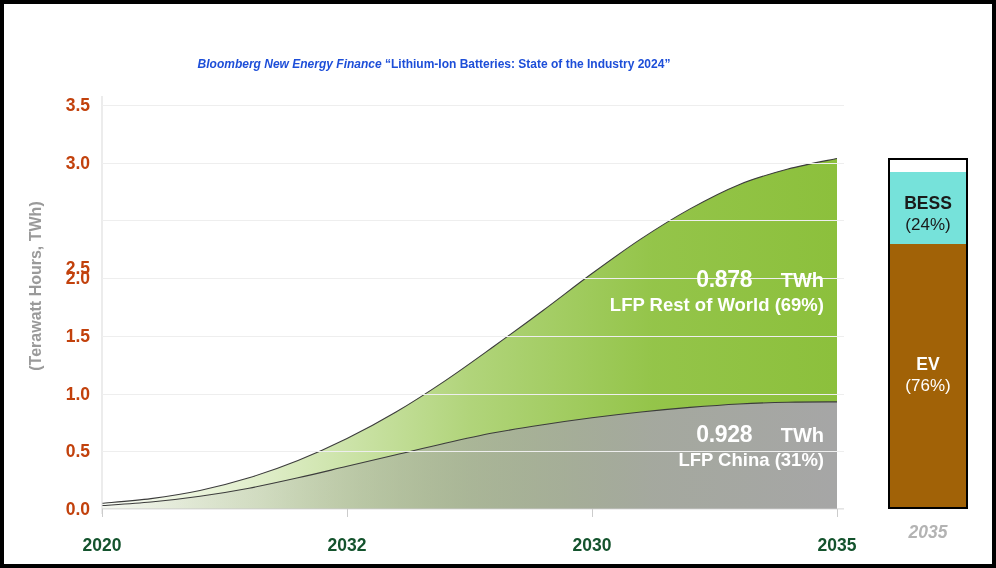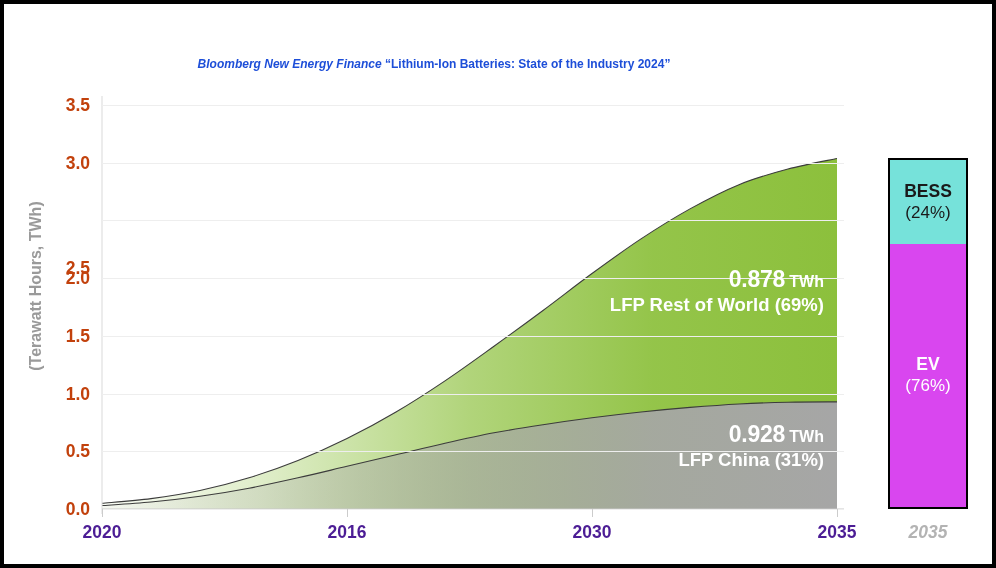--- a/index.html
+++ b/index.html
@@ -99,24 +99,24 @@
     background: #eeeeee;
   }
   #chart-svg {
     position: absolute;
     left: 0;
     top: 0;
   }
 
   .xtick-label {
     position: absolute;
-    top: 518px;
+    top: 531px;
     font-size: 17.5px;
     font-weight: bold;
-    color: #4c1d95;
+    color: #14532d;
     transform: translateX(-50%);
     white-space: nowrap;
   }
   .xtick-mark {
     position: absolute;
     top: 505px;
     width: 1px;
     height: 8px;
     background: #cccccc;
   }
@@ -126,42 +126,43 @@
     text-align: right;
     color: #ffffff;
     white-space: nowrap;
   }
   .area-label .big {
     font-size: 23px;
     font-weight: bold;
     letter-spacing: -0.3px;
   }
   .area-label .unit {
-    font-size: 16px;
-    font-weight: bold;
+    font-size: 20px;
+    font-weight: bold;
+    margin-left: 24px;
   }
   .area-label .sub {
     display: block;
     font-size: 18.5px;
     margin-top: 1px;
     font-weight: bold;
   }
 
   #bar {
     position: absolute;
     left: 884px;
     top: 159px;
     width: 80px;
     height: 348px;
     border: 2px solid #000000;
     box-sizing: border-box;
   }
   #bar-bess {
     position: absolute;
-    left: 0; top: 0;
+    left: 0; top: 12px;
     width: 100%;
     height: 23.9%;
     background: #76E2DA;
     box-sizing: border-box;
     display: flex;
     flex-direction: column;
     align-items: center;
     justify-content: center;
     color: #1a1a1a;
   }
@@ -260,34 +261,34 @@
 
   <div class="area-label" id="label-china" style="left:520px; top:417px; width:300px;">
     <span class="big">0.928</span>
     <span class="unit">TWh</span>
     <span class="sub">LFP China (31%)</span>
   </div>
 
   <div id="xticks">
       <div class="xtick-label" style="left: 98px;">2020</div>
       <div class="xtick-mark" style="left: 98px;"></div>
-      <div class="xtick-label" style="left: 343px;">2016</div>
+      <div class="xtick-label" style="left: 343px;">2032</div>
       <div class="xtick-mark" style="left: 343px;"></div>
       <div class="xtick-label" style="left: 588px;">2030</div>
       <div class="xtick-mark" style="left: 588px;"></div>
       <div class="xtick-label" style="left: 833px;">2035</div>
       <div class="xtick-mark" style="left: 833px;"></div>
     </div>
 
   <div id="bar" style="top: 154.443px; height: 350.557px;">
     <div id="bar-bess" style="height: 24%; background: rgb(118, 226, 218);">
       <span class="seg-name">BESS</span>
       <span class="seg-pct">(24%)</span>
     </div>
-    <div id="bar-ev" style="height: 76%; background: #d946ef;">
+    <div id="bar-ev" style="height: 76%; background: #a16207;">
       <span class="seg-name">EV</span>
       <span class="seg-pct">(76%)</span>
     </div>
   </div>
 
   <div id="bar-year">2035</div>
 
 </div>
 
 </body></html>

